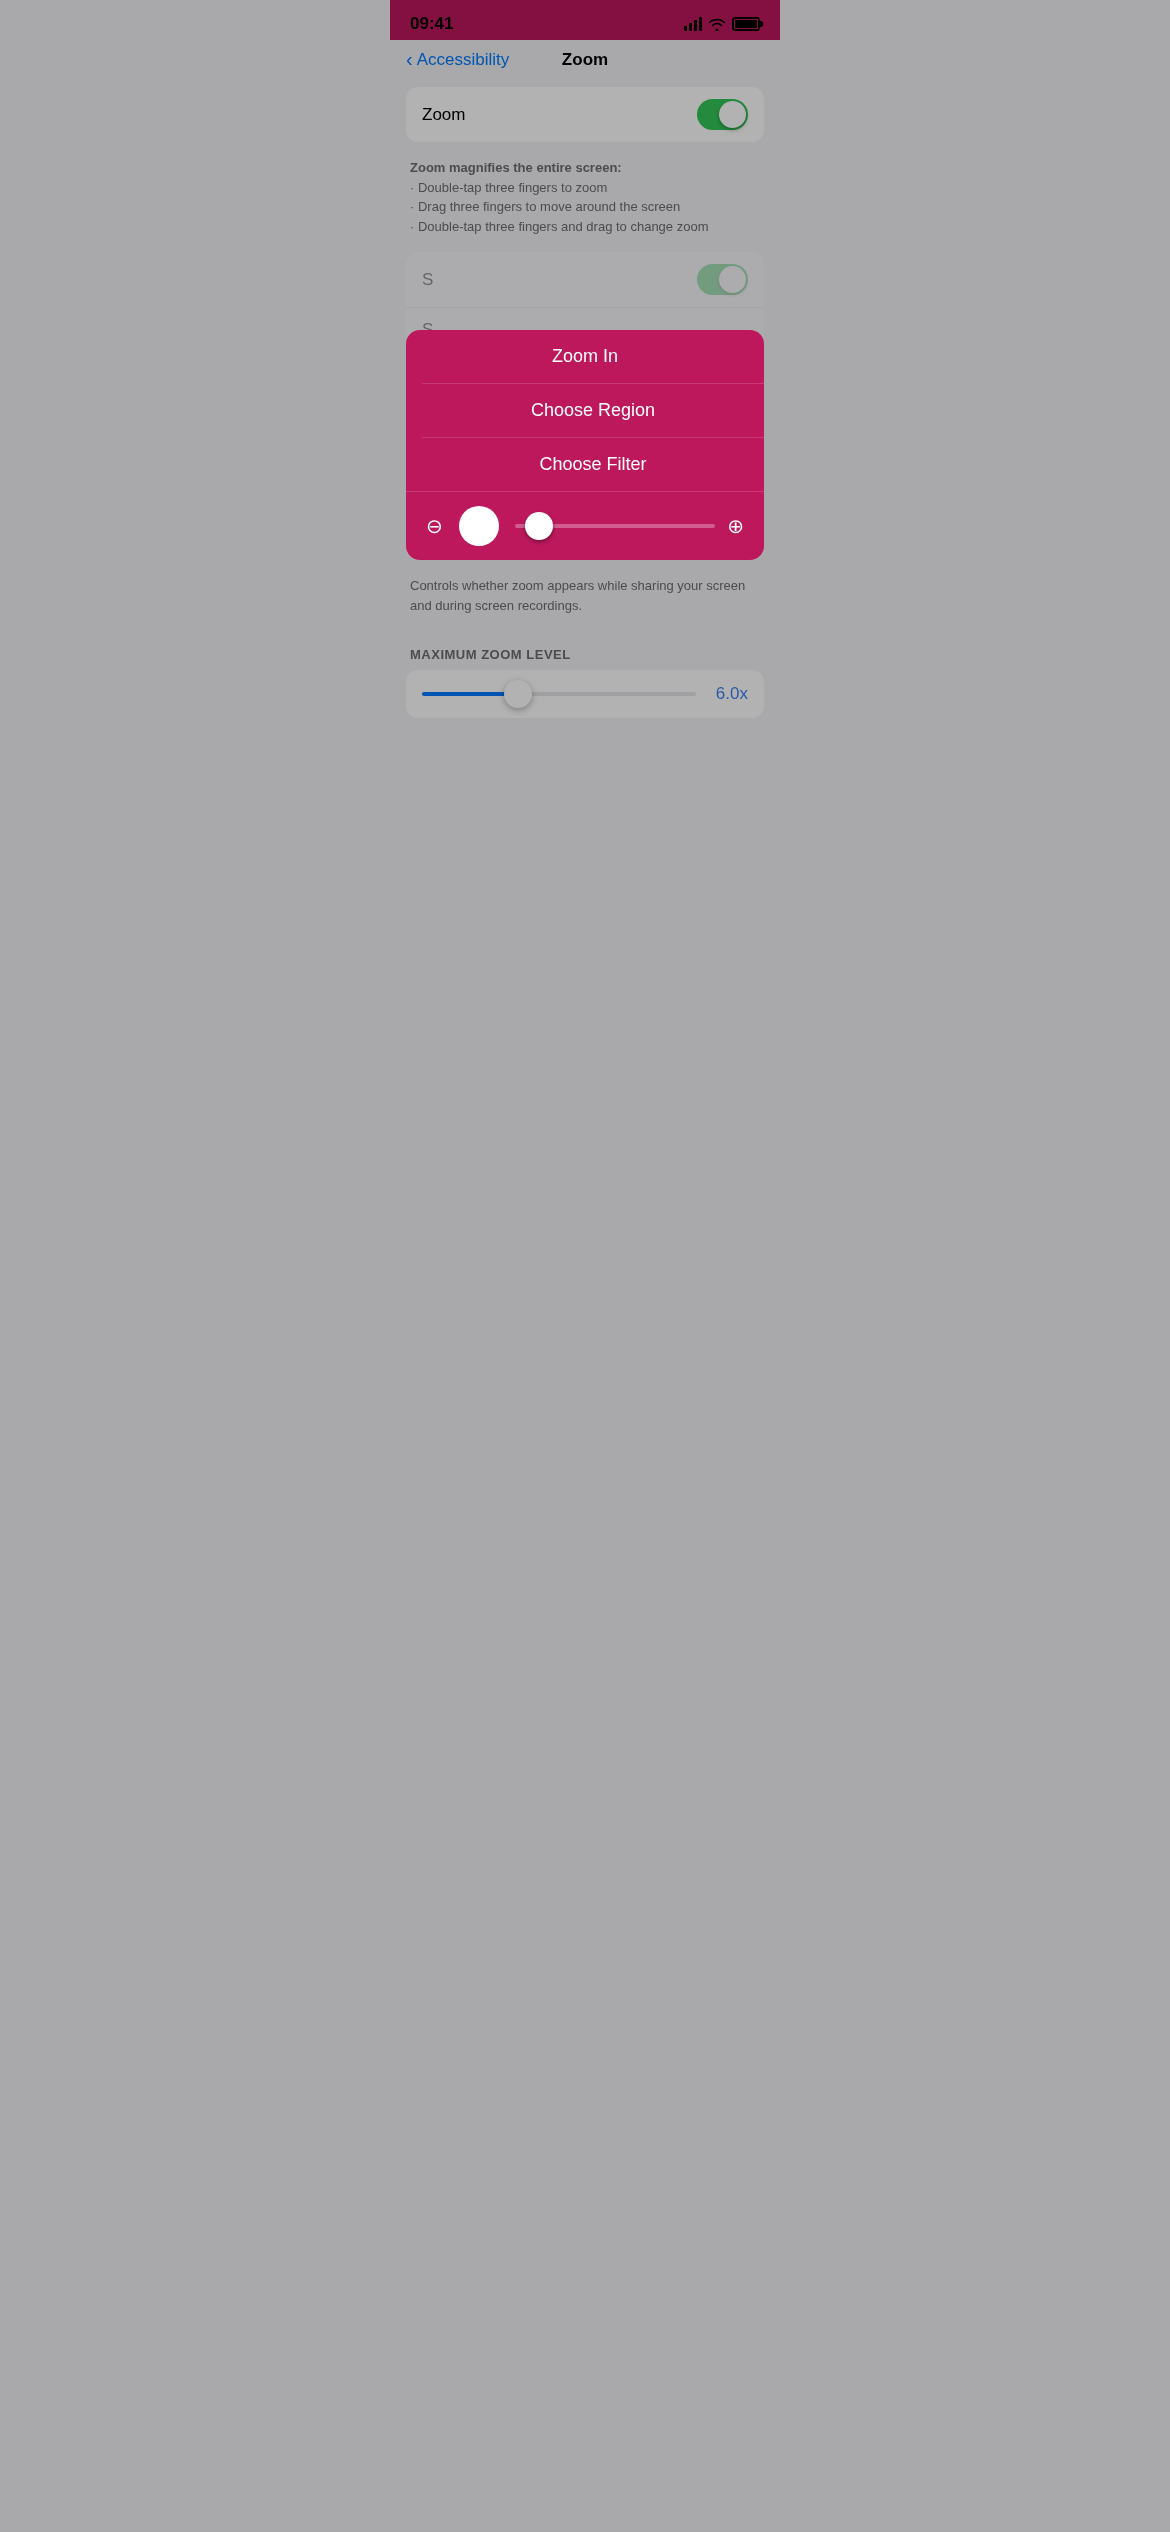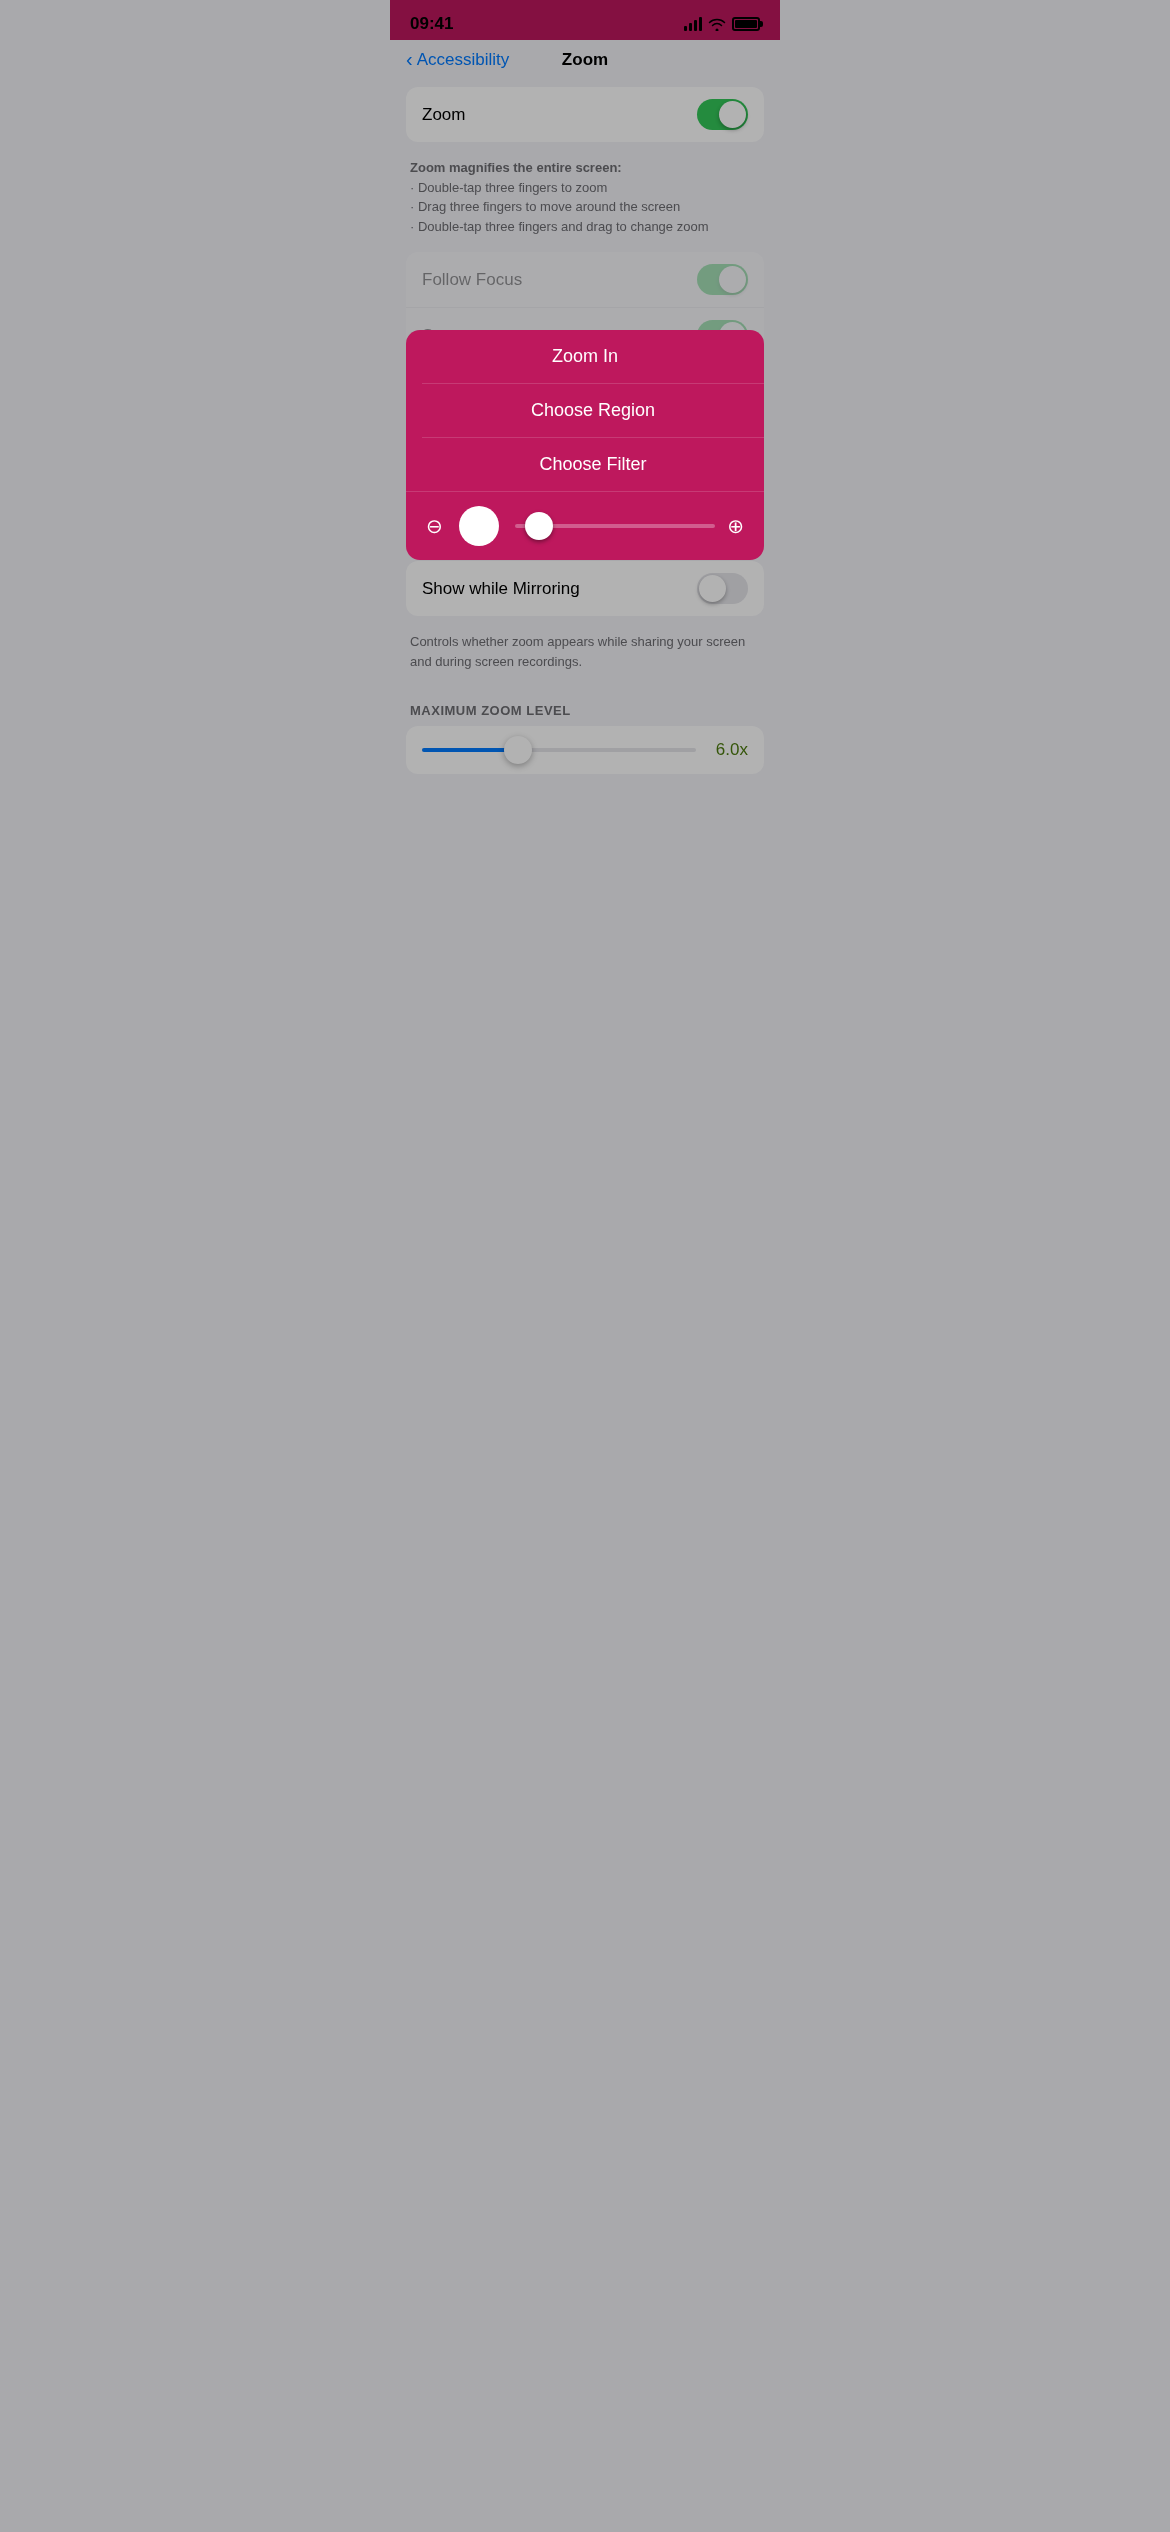--- a/index.html
+++ b/index.html
@@ -254,21 +254,21 @@
       height: 28px;
       background: #fff;
       border-radius: 50%;
       box-shadow: 0 2px 6px rgba(0,0,0,0.3);
       top: 50%;
       left: 35%;
       transform: translate(-50%, -50%);
     }
 
     .slider-value {
-      color: #4d7c0f;
+      color: #3b82f6;
       font-size: 17px;
       min-width: 40px;
       text-align: right;
     }
 
     
     .overlay {
       position: fixed;
       top: 0;
       left: 0;
@@ -390,26 +390,20 @@
   <strong>Zoom magnifies the entire screen:</strong>
   <ul>
     <li>Double-tap three fingers to zoom</li>
     <li>Drag three fingers to move around the screen</li>
     <li>Double-tap three fingers and drag to change zoom</li>
   </ul>
 </div>
 
 <div class="section dimmed-section">
   <div class="card">
-    <div class="card-row">
-      <span class="row-label">Follow Focus</span>
-      <div class="toggle on">
-        <div class="toggle-thumb"></div>
-      </div>
-    </div>
     <div class="card-row">
       <span class="row-label">S</span>
       <div class="toggle on">
         <div class="toggle-thumb"></div>
       </div>
     </div>
     <div class="card-row">
       <span class="row-label">S<br>p<br>z</span>
     </div>
   </div>

